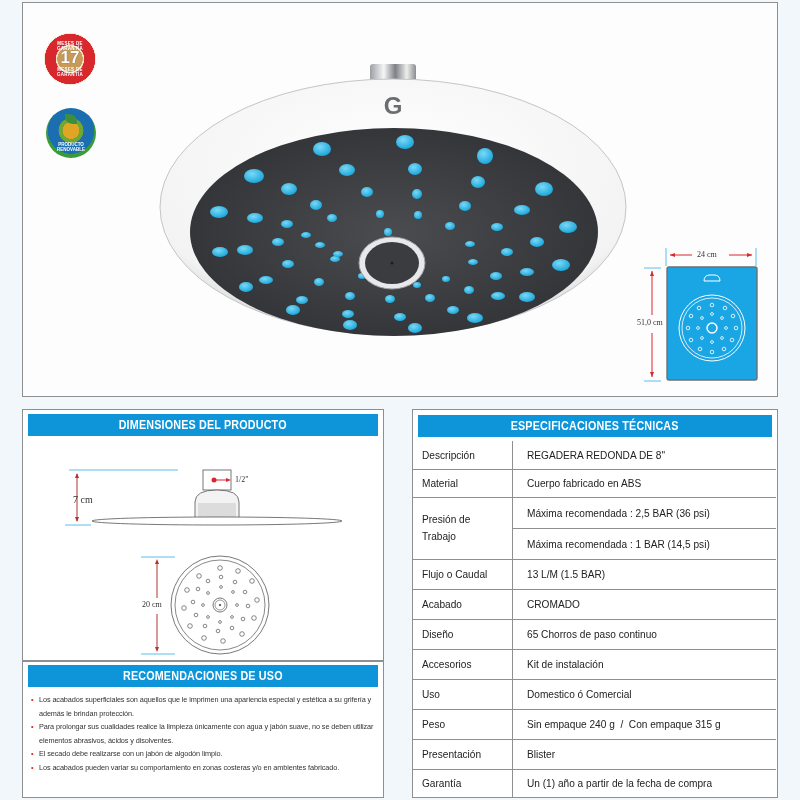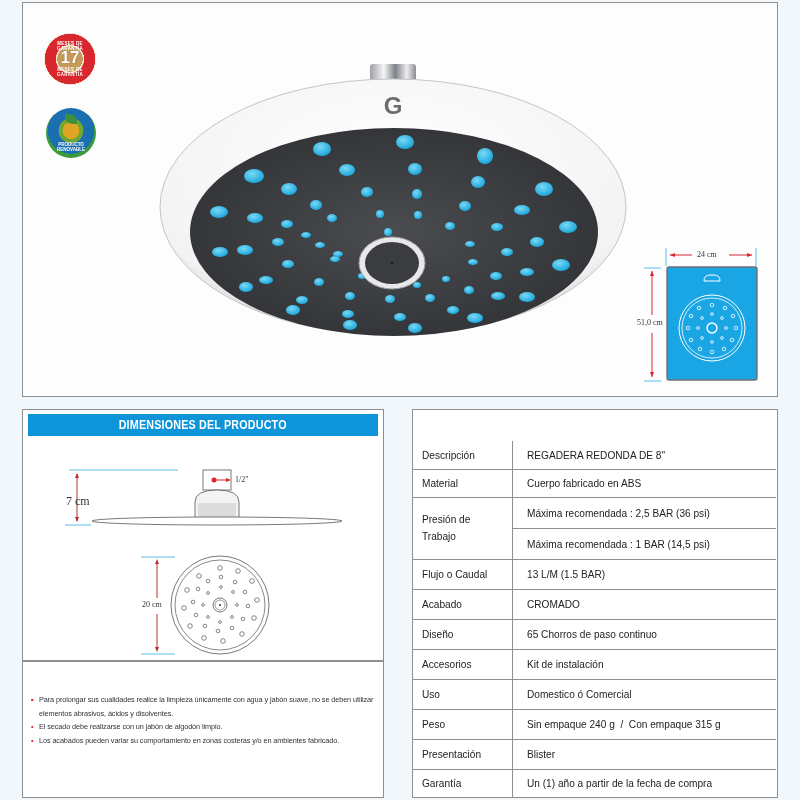--- a/index.html
+++ b/index.html
@@ -289,35 +289,41 @@
       <circle cx="198" cy="147" r="1.4"></circle>
         <circle cx="210" cy="152" r="1.4"></circle>
         <circle cx="214" cy="165" r="1.4"></circle>
         <circle cx="209" cy="177" r="1.4"></circle>
       <circle cx="197" cy="182" r="1.4"></circle>
         <circle cx="185" cy="177" r="1.4"></circle>
         <circle cx="180" cy="165" r="1.4"></circle>
         <circle cx="185" cy="153" r="1.4"></circle>
     </g>
   </svg>
-  <div class="dim-label" style="left:43px;top:84px;font-size:12px;">7 cm</div>
+  <div class="dim-label" style="left:50px;top:84px;font-size:10px;">7 cm</div>
   <div class="dim-label" style="left:212px;top:65px;font-size:8px;">1/2"</div>
   <div class="dim-label" style="left:119px;top:190px;font-size:8px;background:#fff;">20 cm</div>
 
   <div id="dim-divider"></div>
 
+  <div class="band" id="rec-header">
+    <span>RECOMENDACIONES DE USO</span>
+  </div>
   <ul id="rec-list">
-    <li><span class="bullet">•</span></li>
+    <li><span class="bullet">•</span><span>Los acabados superficiales son aquellos que le imprimen una apariencia especial y estética a su grifería y además le brindan protección.</span></li>
     <li><span class="bullet">•</span><span>Para prolongar sus cualidades realice la limpieza únicamente con agua y jabón suave, no se deben utilizar elementos abrasivos, ácidos y disolventes.</span></li>
     <li><span class="bullet">•</span><span>El secado debe realizarse con un jabón de algodón limpio.</span></li>
     <li><span class="bullet">•</span><span>Los acabados pueden variar su comportamiento en zonas costeras y/o en ambientes fabricado.</span></li>
   </ul>
 </div>
 
 <div class="panel" id="spec-panel">
+  <div class="band" id="spec-header">
+    <span>ESPECIFICACIONES TÉCNICAS</span>
+  </div>
   <table id="spec-table">
     <tbody>
         <tr class="short">
       <td class="k"><span class="txt">Descripción</span></td>
       <td class="v"><span class="txt">REGADERA REDONDA DE 8"</span></td>
     </tr>
     <tr class="short">
       <td class="k"><span class="txt">Material</span></td>
       <td class="v"><span class="txt">Cuerpo fabricado en ABS</span></td>
     </tr>

